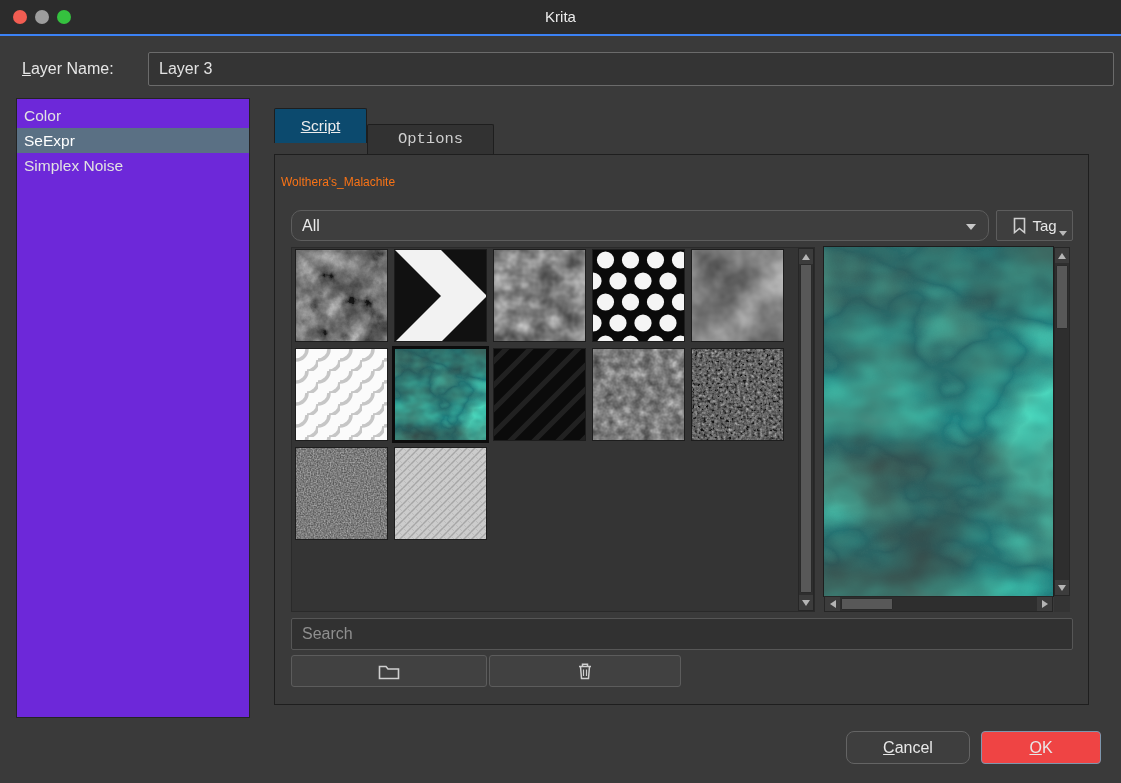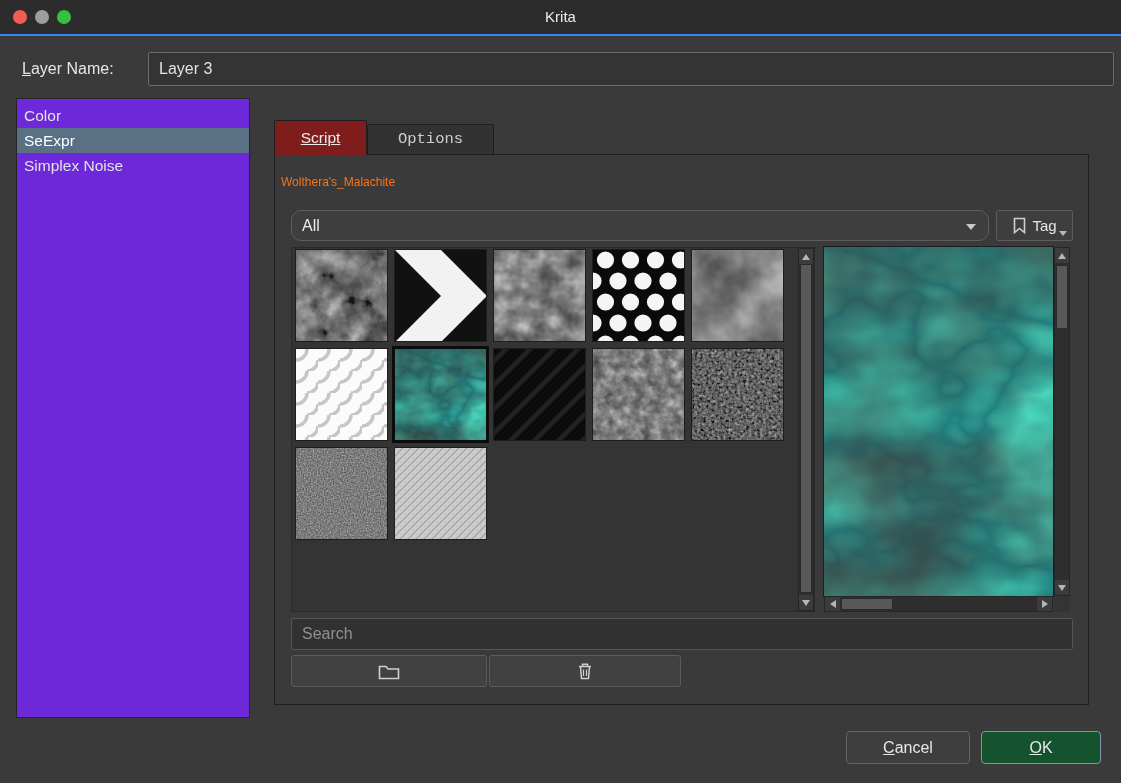--- a/index.html
+++ b/index.html
@@ -26,21 +26,21 @@
              font-family:"Liberation Sans",sans-serif;padding:0 10px;outline:none;box-sizing:content-box;}
 
   
   .genlist{position:absolute;left:16px;top:98px;width:234px;height:620px;background:#6d28d9;
            border:1px solid #242424;box-sizing:border-box;padding-top:4px;}
   .genitem{height:25px;line-height:25px;font-size:15.5px;padding-left:7px;color:#e2e2e2;cursor:default;}
   .genitem.sel{background:#5a7084;color:#ffffff;}
 
   
   .tab{position:absolute;box-sizing:border-box;text-align:center;font-size:15.5px;cursor:default;}
-  .tab.t-active{left:274px;top:120px;width:93px;height:35px;line-height:33px;background:#7f1d1d;
+  .tab.t-active{left:274px;top:108px;width:93px;height:35px;line-height:33px;background:#0c4a6e;
                 border:1px solid #1e1e1e;border-bottom:none;border-radius:2px 2px 0 0;z-index:2;color:#ededed;}
   .tab.t-active span{text-decoration:underline;}
   .tab.t-inactive{left:367px;top:124px;width:127px;height:31px;line-height:29px;background:#323232;
                   border:1px solid #1e1e1e;border-bottom:none;border-radius:2px 2px 0 0;color:#cfcfcf;font-family:Liberation Mono, monospace;}
 
   
   .panel{position:absolute;left:274px;top:154px;width:815px;height:551px;background:#3a3a3a;
          border:1px solid #1e1e1e;box-sizing:border-box;}
   .presetname{position:absolute;left:6px;top:20px;font-size:12px;color:#f97316;}
 
@@ -94,22 +94,22 @@
   .search::placeholder{color:#8f8f8f;opacity:1;}
   .toolbtn{position:absolute;top:500px;height:32px;background:#414141;border:1px solid #5c5c5c;
            border-radius:3px;box-sizing:border-box;display:flex;align-items:center;justify-content:center;cursor:default;}
   .toolbtn.open{left:16px;width:196px;}
   .toolbtn.del{left:214px;width:192px;}
 
   
   .dlgbtn{position:absolute;top:731px;height:33px;background:#3e3e3e;border:1px solid #646464;
           border-radius:4px;box-sizing:border-box;text-align:center;line-height:31px;
           font-size:16px;color:#e8e8e8;cursor:default;}
-  .dlgbtn.cancel{left:846px;width:124px;}
-  .dlgbtn.ok{left:981px;width:120px;border-color:#7e96ad;background:#14532d;}
+  .dlgbtn.cancel{left:846px;width:124px;border-radius:8px;}
+  .dlgbtn.ok{left:981px;width:120px;border-color:#7e96ad;background:#ef4444;}
 
   .hiddendefs{position:absolute;width:0;height:0;overflow:hidden;}
 </style>
 </head>
 <body>
 
 <svg class="hiddendefs" aria-hidden="true">
   <defs>
     <filter id="f-darkmarble">
         <feTurbulence type="fractalNoise" baseFrequency="0.045" numOctaves="5" seed="8"></feTurbulence>

